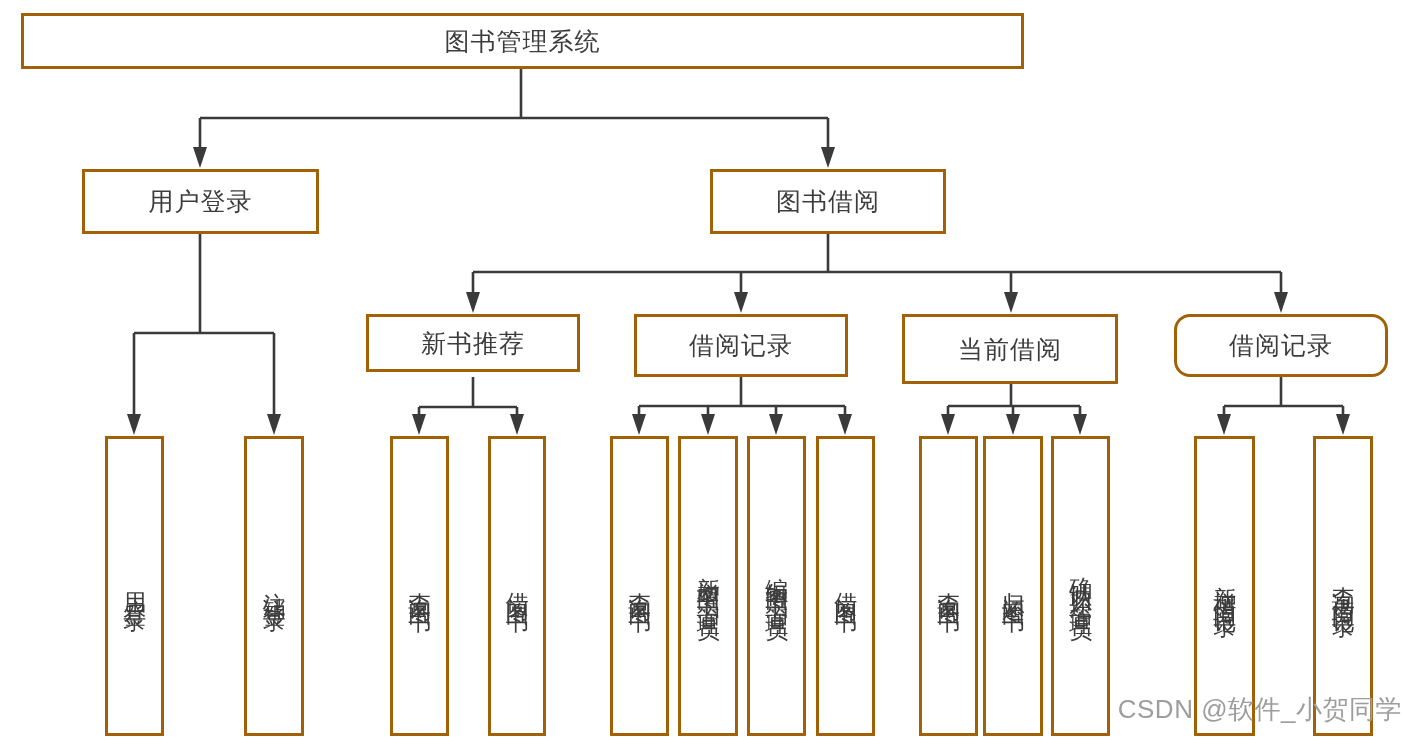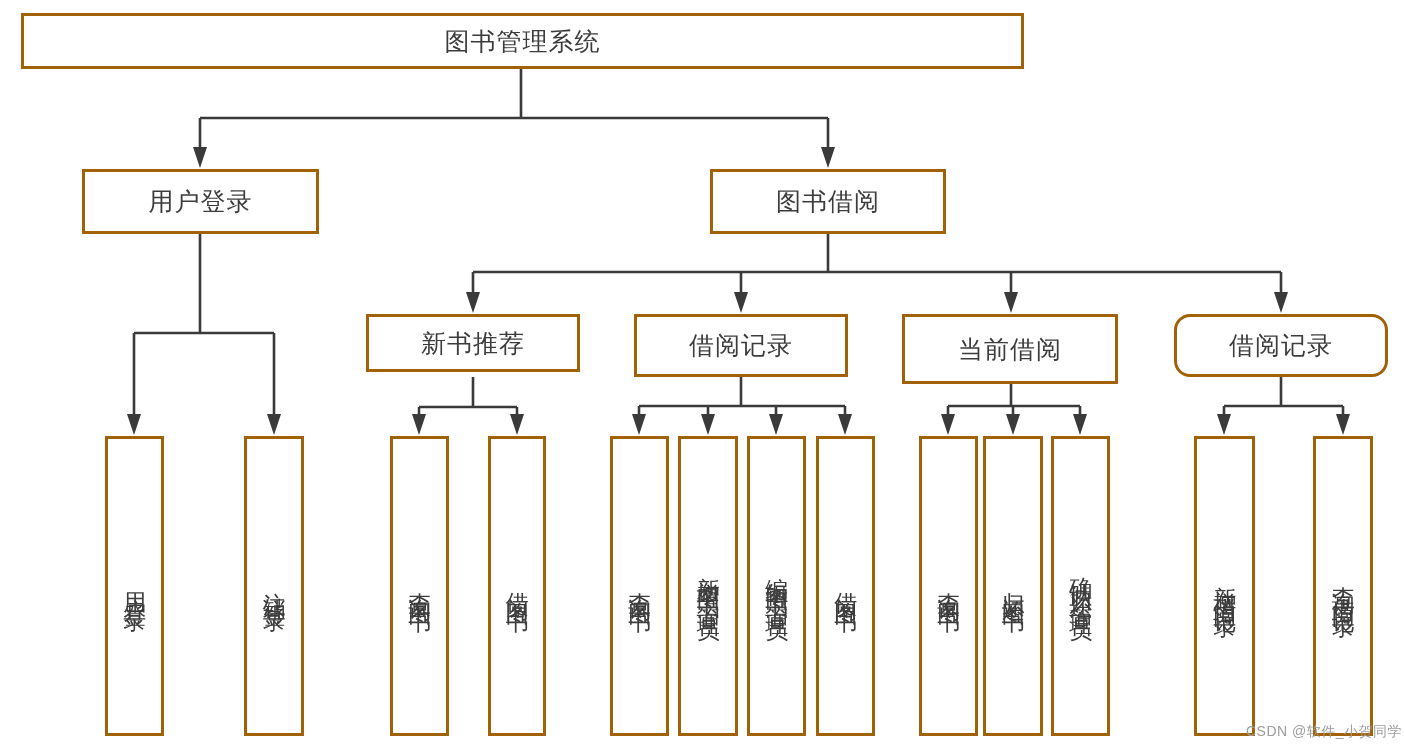--- a/index.html
+++ b/index.html
@@ -40,23 +40,23 @@
     writing-mode: vertical-rl;
     text-orientation: mixed;
     font-size: 23px;
     line-height: 1.1;
     letter-spacing: 6px;
     white-space: nowrap;
   }
   #watermark {
     position: absolute;
     right: 3px;
-    bottom: 6px;
+    bottom: 20px;
     z-index: 3;
-    font-size: 14px;
+    font-size: 26px;
     color: #9d9d9d;
     letter-spacing: 0.5px;
   }
 </style>
 </head>
 <body>
 
 <div id="stage">
 
   <svg id="connectors" width="1405" height="747" viewBox="0 0 1405 747">

